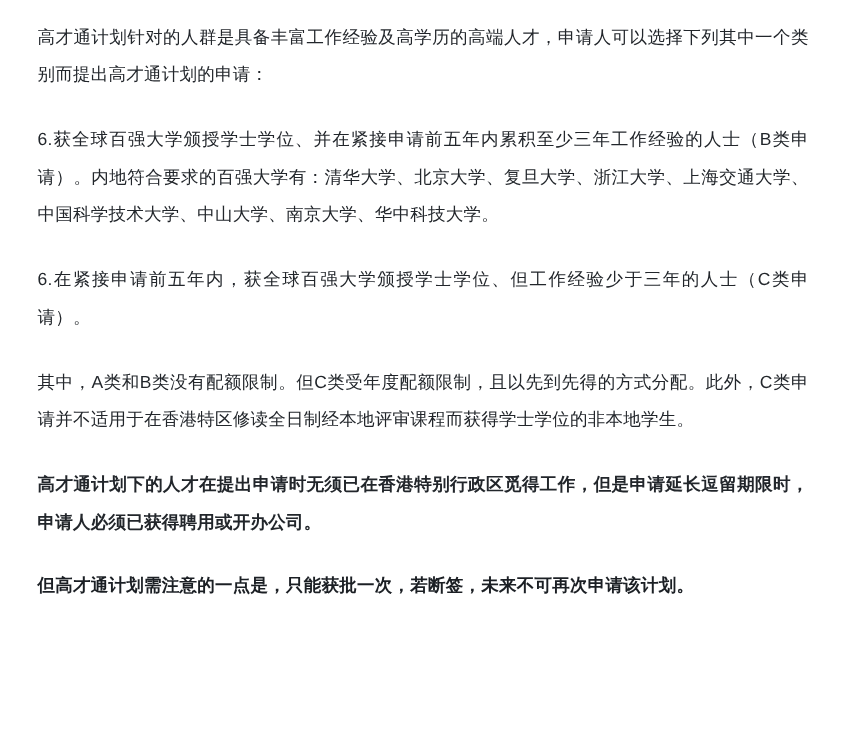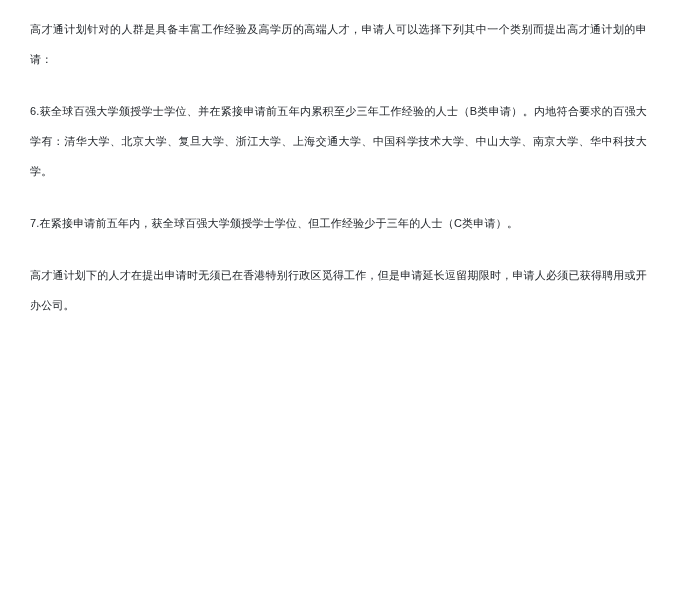--- a/index.html
+++ b/index.html
@@ -14,38 +14,41 @@
     overflow: hidden;
   }
   .page {
     box-sizing: border-box;
     width: 675px;
     height: 605px;
     padding: 14px 28px 0 30px;
     background: #ffffff;
   }
   .para {
-    font-size: 11px;
+    font-size: 14px;
     line-height: 30px;
     color: #22262b;
     letter-spacing: 0.2px;
     text-align: justify;
     margin: 0 0 22px 0;
     word-break: break-all;
   }
   .para.tight {
     margin-bottom: 21px;
+    font-weight: bold;
   }
   .para.bold {
     font-weight: bold;
     color: #1b1f24;
     margin-bottom: 0;
   }
 </style>
 </head>
 <body>
 
 <div class="page">
   <p class="para">高才通计划针对的人群是具备丰富工作经验及高学历的高端人才，申请人可以选择下列其中一个类别而提出高才通计划的申请：</p>
   <p class="para">6.获全球百强大学颁授学士学位、并在紧接申请前五年内累积至少三年工作经验的人士（B类申请）。内地符合要求的百强大学有：清华大学、北京大学、复旦大学、浙江大学、上海交通大学、中国科学技术大学、中山大学、南京大学、华中科技大学。</p>
-  <p class="para">7.在紧接申请前五年内，获全球百强大学颁授学士学位、但工作经验少于三年的人士（C类申请）。</p>
+  <p class="para">6.在紧接申请前五年内，获全球百强大学颁授学士学位、但工作经验少于三年的人士（C类申请）。</p>
+  <p class="para">其中，A类和B类没有配额限制。但C类受年度配额限制，且以先到先得的方式分配。此外，C类申请并不适用于在香港特区修读全日制经本地评审课程而获得学士学位的非本地学生。</p>
   <p class="para tight">高才通计划下的人才在提出申请时无须已在香港特别行政区觅得工作，但是申请延长逗留期限时，申请人必须已获得聘用或开办公司。</p>
+  <p class="para bold">但高才通计划需注意的一点是，只能获批一次，若断签，未来不可再次申请该计划。</p>
 </div>
 
 </body></html>

